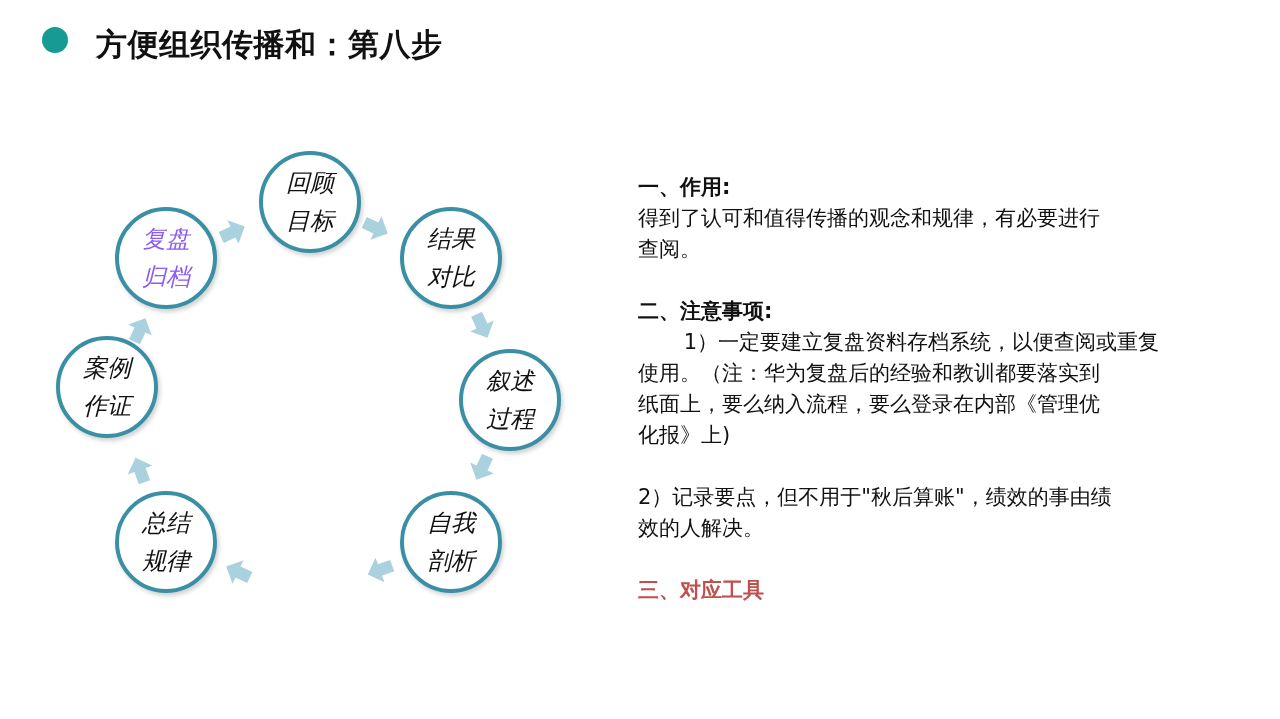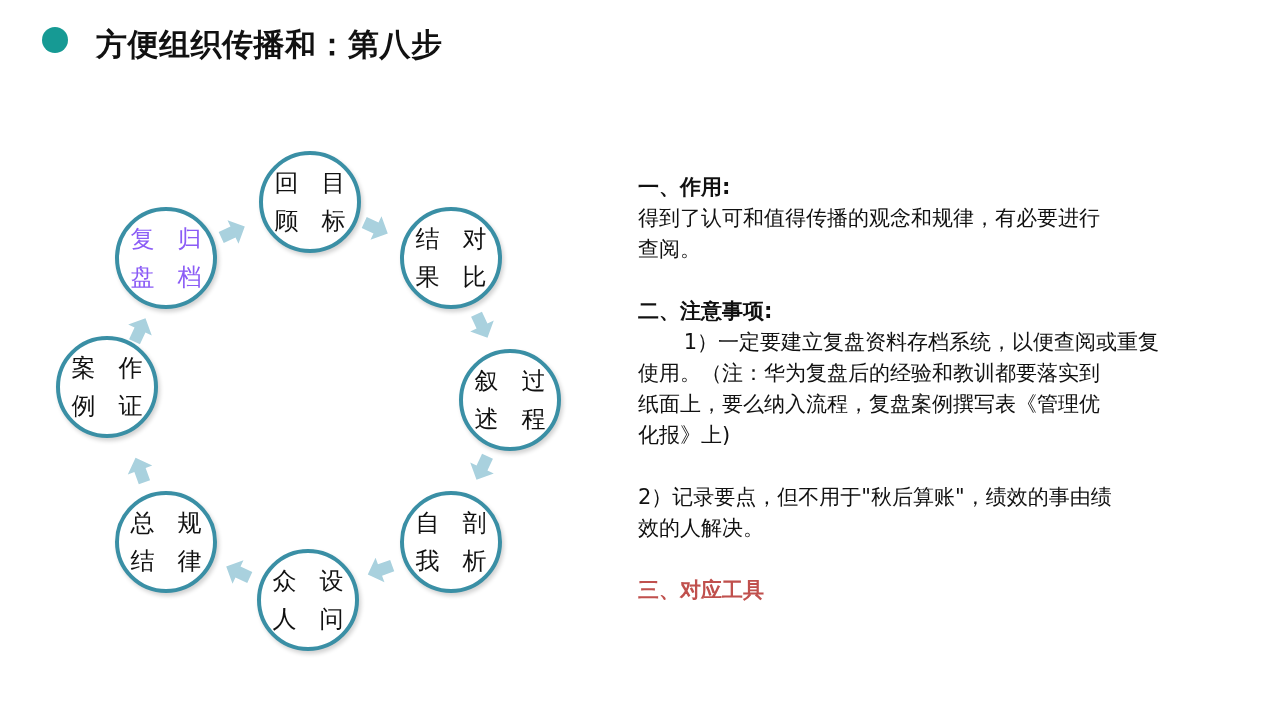--- a/index.html
+++ b/index.html
@@ -13,22 +13,22 @@
   }
   .page-title {
     position: absolute; left: 96px; top: 24px; font-size: 31px; font-weight: bold; color: #111;
     letter-spacing: 0.5px; margin: 0;
   }
   .cycle { position: absolute; left: 0; top: 0; width: 600px; height: 719px; }
   .node {
     position: absolute; width: 94px; height: 94px; border-radius: 50%;
     border: 4px solid #3a8fa5; background: #fff;
     box-shadow: 2px 3px 4px rgba(0,0,0,0.18);
-    display: flex; flex-direction: row; align-items: center; justify-content: center;
-    font-size: 24px; line-height: 38px; color: #111; text-align: center;
+    display: flex; flex-direction: column; align-items: center; justify-content: center;
+    font-size: 24px; line-height: 38px; color: #111; text-align: center; font-style: italic;
   }
   .node.active { color: #8b5cf6; }
   .node span { display: block; }
   .arrow { position: absolute; width: 30px; height: 30px; }
   .content { position: absolute; left: 638px; top: 172px; width: 560px; font-size: 21px; line-height: 31px; color: #111; }
   .content .heading { font-weight: bold; }
   .content p { margin: 0; }
   .content .gap { height: 31px; }
   .content .red { color: #c0504d; font-weight: bold; }
 </style>
@@ -48,24 +48,20 @@
     <span>结果</span>
     <span>对比</span>
   </div>
   <div class="node" style="left:459px; top:349px;">
     <span>叙述</span>
     <span>过程</span>
   </div>
   <div class="node" style="left:400px; top:491px;">
     <span>自我</span>
     <span>剖析</span>
-  </div>
-  <div class="node" style="left:257px; top:549px;">
-    <span>众人</span>
-    <span>设问</span>
   </div>
   <div class="node" style="left:115px; top:491px;">
     <span>总结</span>
     <span>规律</span>
   </div>
   <div class="node" style="left:56px; top:336px;">
     <span>案例</span>
     <span>作证</span>
   </div>
   <div class="node active" style="left:115px; top:207px;">
@@ -100,20 +96,20 @@
 </div>
 
 <div class="content">
   <p class="heading">一、作用:</p>
   <p>得到了认可和值得传播的观念和规律，有必要进行</p>
   <p>查阅。</p>
   <div class="gap"></div>
   <p class="heading">二、注意事项:</p>
   <p style="white-space:pre;text-align:center;"> 1）一定要建立复盘资料存档系统，以便查阅或重复</p>
   <p>使用。（注：华为复盘后的经验和教训都要落实到</p>
-  <p>纸面上，要么纳入流程，复盘案例撰写表《管理优</p>
+  <p>纸面上，要么纳入流程，要么登录在内部《管理优</p>
   <p>化报》上)</p>
   <div class="gap"></div>
   <p>2）记录要点，但不用于"秋后算账"，绩效的事由绩</p>
   <p>效的人解决。</p>
   <div class="gap"></div>
   <p class="red">三、对应工具</p>
 </div>
 
 </body></html>

